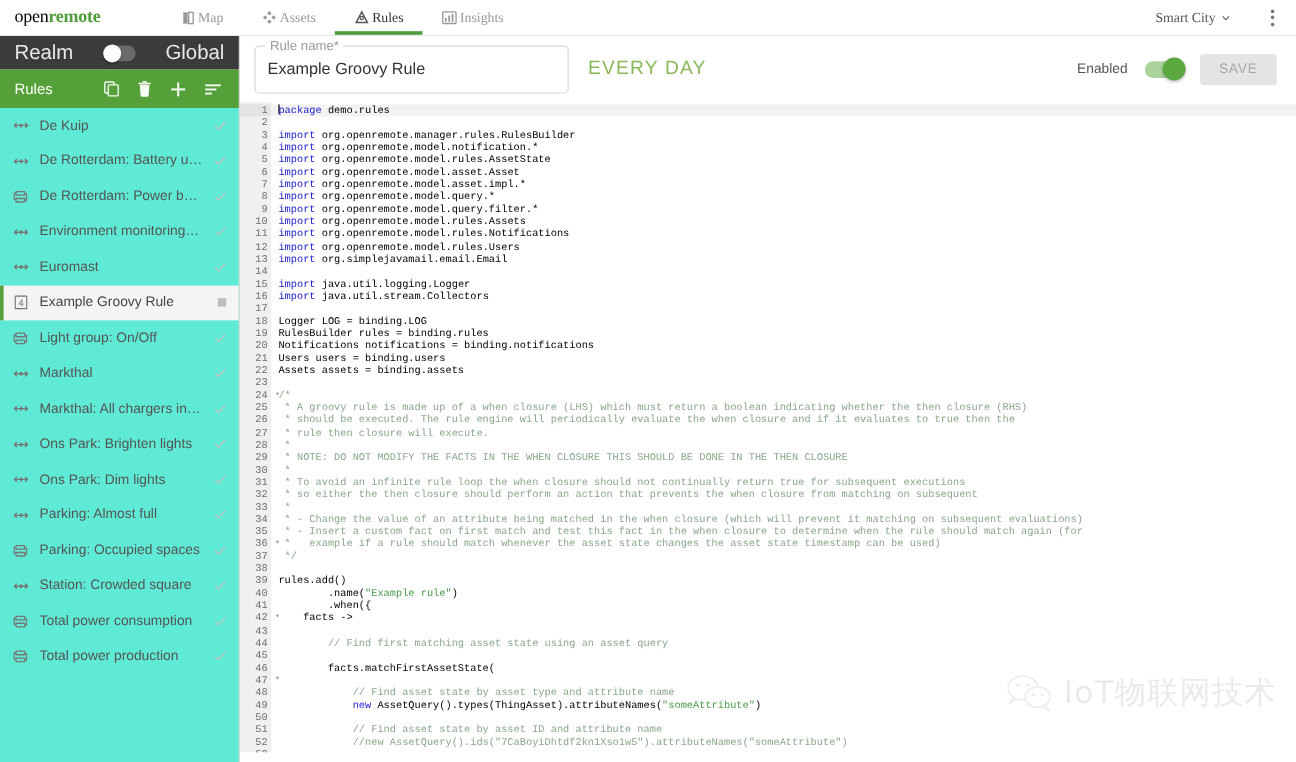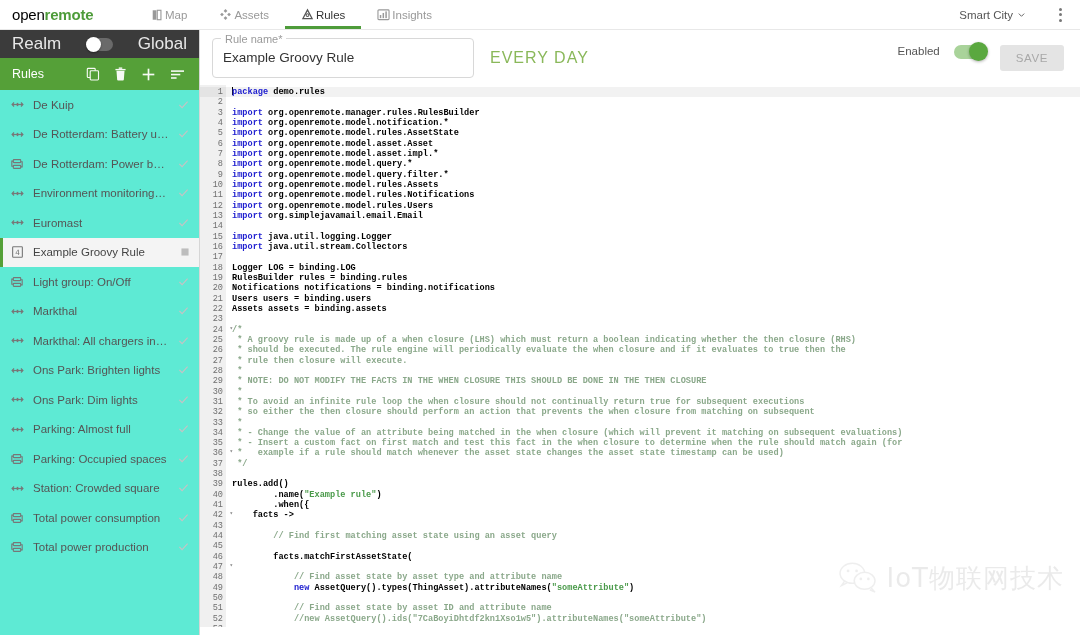--- a/index.html
+++ b/index.html
@@ -11,20 +11,21 @@
   }
   #app { position: relative; width: 1080px; height: 635px; display: flex; flex-direction: column; }
 
   
   .topbar {
     height: 16px; min-height: 30px;
     background: #ffffff;
     display: flex; align-items: stretch;
     position: relative;
     border-bottom: 1px solid #e8e8e8;
+    font-family: Liberation Serif, serif;
   }
   .logo {
     width: 135px; display: flex; align-items: center; padding-left: 12px;
     font-size: 15px; letter-spacing: -0.2px;
   }
   .logo .remote { color: #4e9c3a; font-weight: 700; }
   .navtabs { display: flex; align-items: stretch; }
   .navtab {
     display: flex; align-items: center; gap: 2px;
     padding: 0 16px; cursor: pointer;
@@ -112,21 +113,21 @@
     border: 1px solid #d8d8d8; border-radius: 4px;
     display: flex; align-items: center; padding: 0 10px;
     background: #fff;
   }
   .namefield .legend {
     position: absolute; top: -6px; left: 8px; background: #fff;
     padding: 0 4px; font-size: 11px; color: #9a9a9a;
   }
   .namefield .val { font-size: 13.5px; color: #333; }
   .everyday { font-size: 16px; color: #8ab85a; font-weight: 400; letter-spacing: 1px; }
-  .hdr-right { margin-left: auto; display: flex; align-items: flex-start; gap: 14px; padding-right: 4px; }
+  .hdr-right { margin-left: auto; display: flex; align-items: center; gap: 14px; padding-right: 4px; }
   .enabled-lbl { font-size: 11.5px; color: #555; }
   .en-toggle {
     width: 32px; height: 14px; border-radius: 8px; background: #a9d39a;
     position: relative; cursor: pointer;
   }
   .en-toggle .knob {
     position: absolute; right: -2px; top: -3px; width: 19px; height: 19px;
     border-radius: 50%; background: #5aa83f; box-shadow: 0 1px 3px rgba(0,0,0,.3);
   }
   .save-btn {
@@ -145,21 +146,21 @@
   .gutter {
     width: 26px; min-width: 26px; background: #f0f0f0;
     text-align: right; padding-top: 2px; color: #6f6f6f;
     user-select: none; position: relative;
   }
   .gutter .ln { padding-right: 3px; white-space: nowrap; position: relative; }
   .gutter .ln.fold::after {
     content: "\25BE"; position: absolute; right: -7px; top: -1px; font-size: 6px; color: #888;
   }
   .gutter .ln.first { background: #e4e4e4; }
-  .codearea { flex: 1; padding-top: 2px; padding-left: 6px; position: relative; overflow: hidden; font-weight: bold; }
+  .codearea { flex: 1; padding-top: 2px; padding-left: 6px; position: relative; overflow: hidden; }
   .cl { white-space: pre; color: #000; }
   .cl.hl { background: #f2f2f2; margin-left: -6px; padding-left: 6px; }
   .kw { color: #2020d0; }
   .cm { color: #8aa88a; }
   .str { color: #4a9a4a; }
   .cursor {
     display: inline-block; width: 1px; height: 8px; background: #000;
     vertical-align: -1px; margin-right: -1px;
   }
 

